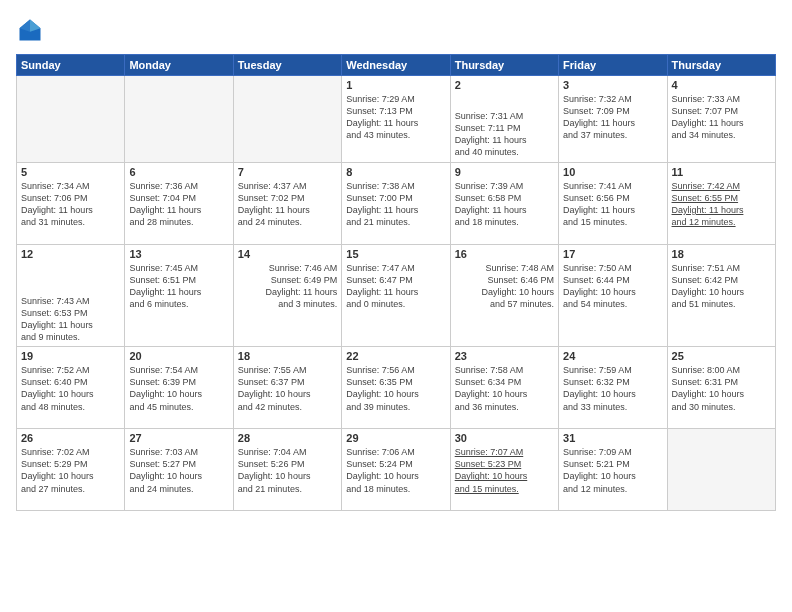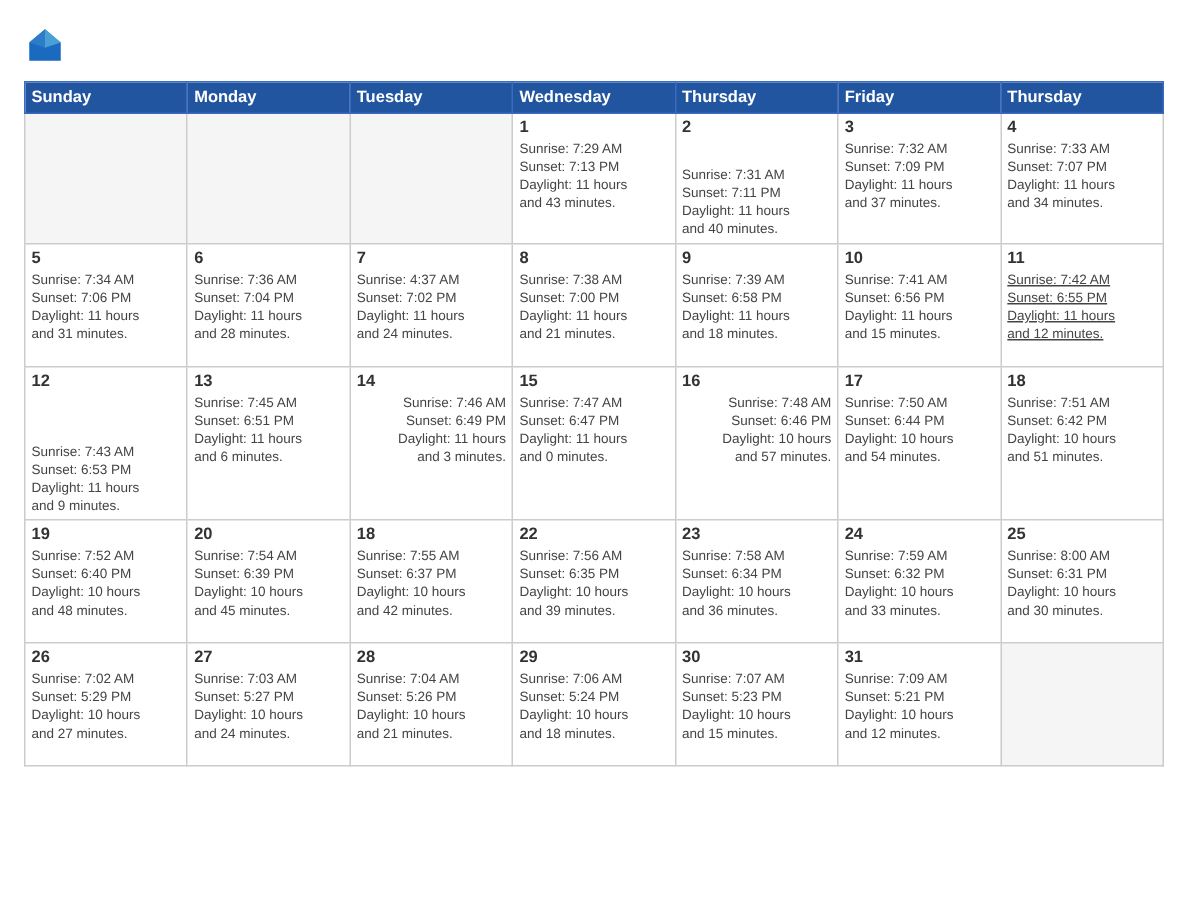--- a/index.html
+++ b/index.html
@@ -353,21 +353,21 @@
           </td>
           <td>
             <span class="day-num">29</span>
             <div class="day-info" style="white-space: pre-line;">Sunrise: 7:06 AM
 Sunset: 5:24 PM
 Daylight: 10 hours
 and 18 minutes.</div>
           </td>
           <td>
             <span class="day-num">30</span>
-            <div class="day-info" style="white-space: pre-line;">Sunrise: 7:07 AM
+            <div class="day-info" style="white-space: pre-line; text-decoration: underline;">Sunrise: 7:07 AM
 Sunset: 5:23 PM
 Daylight: 10 hours
 and 15 minutes.</div>
           </td>
           <td>
             <span class="day-num">31</span>
             <div class="day-info" style="white-space: pre-line;">Sunrise: 7:09 AM
 Sunset: 5:21 PM
 Daylight: 10 hours
 and 12 minutes.</div>

